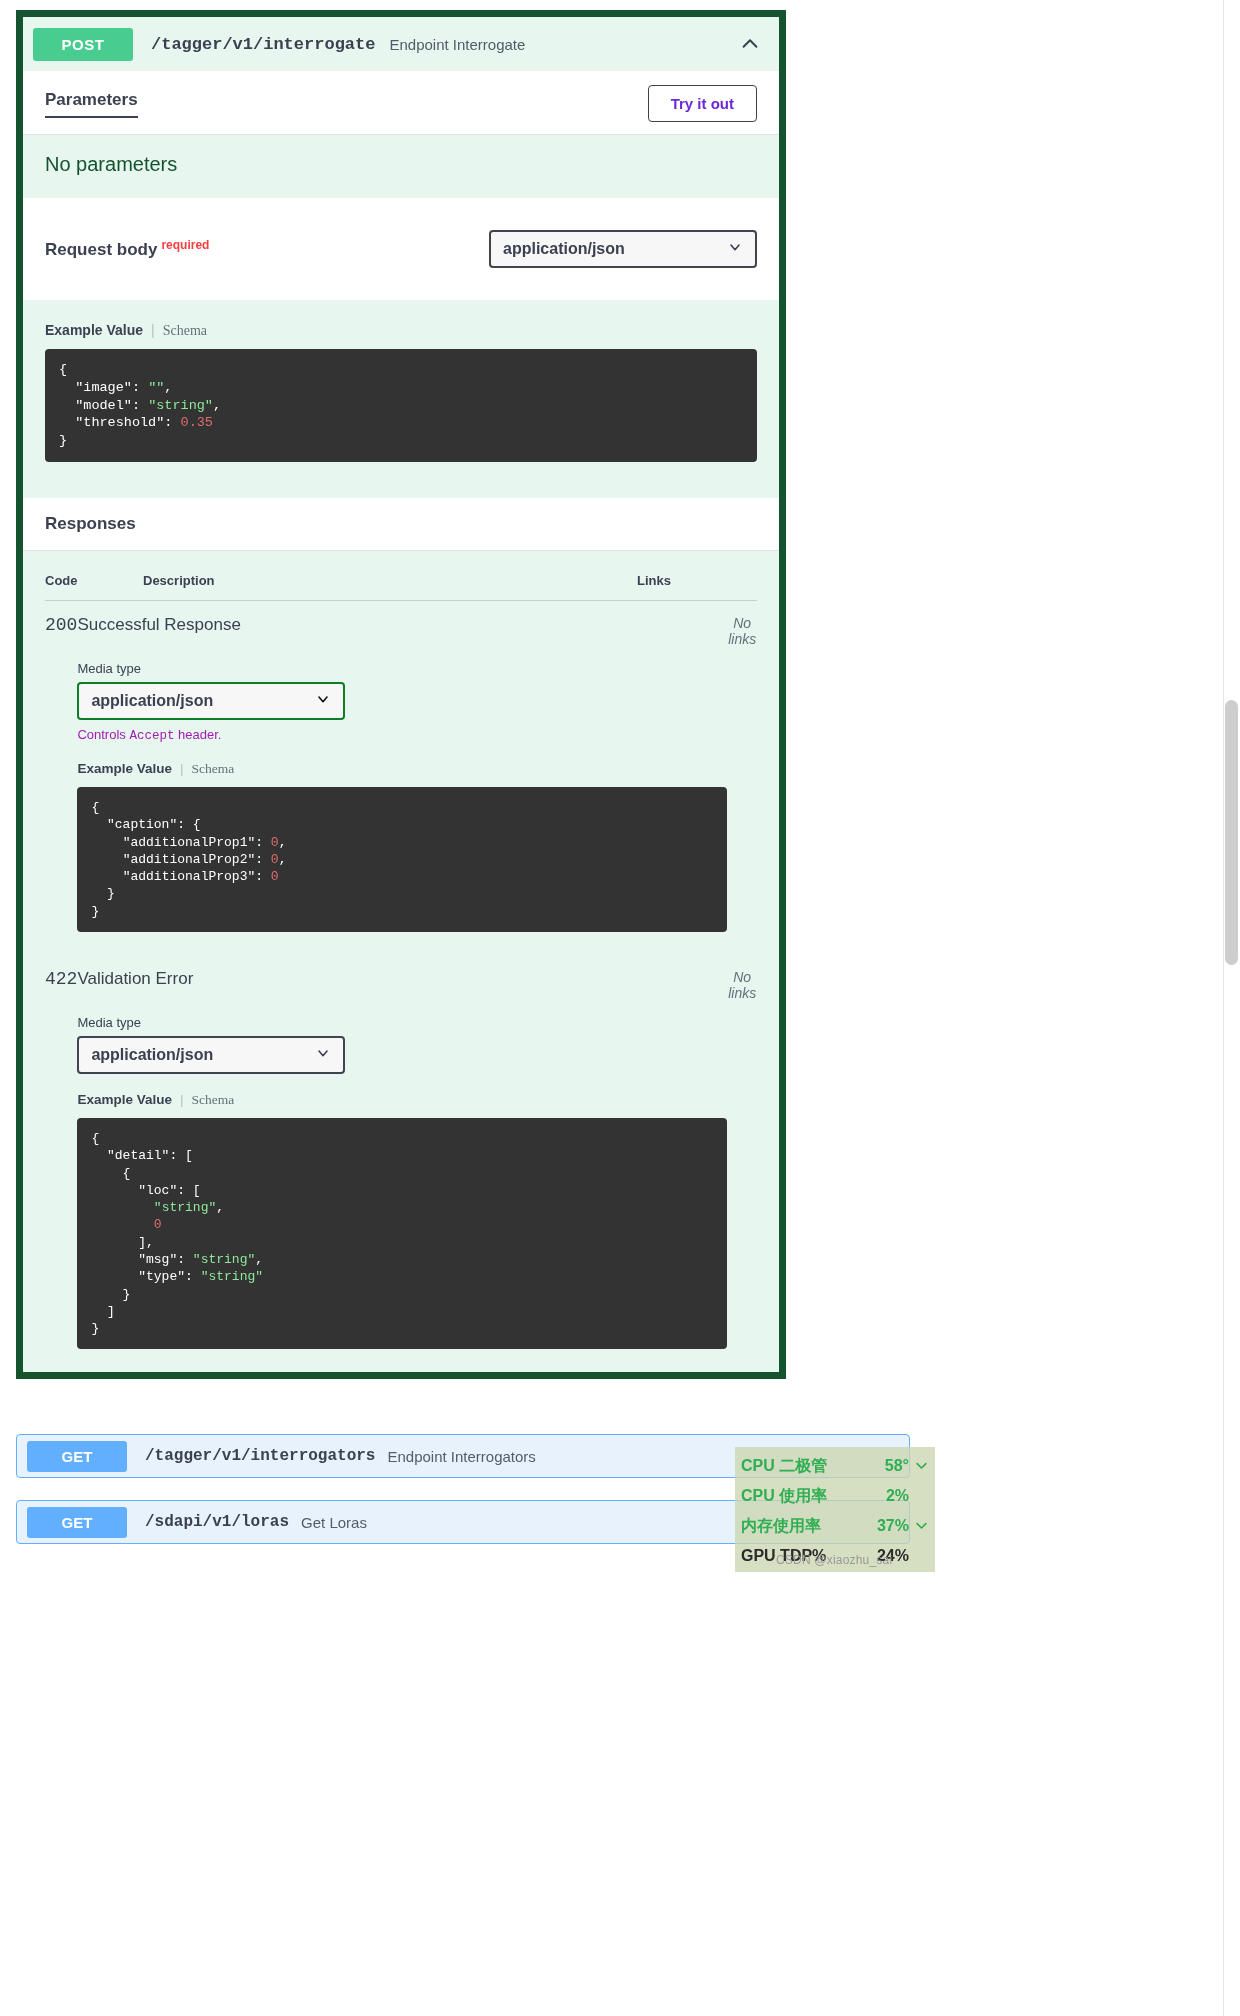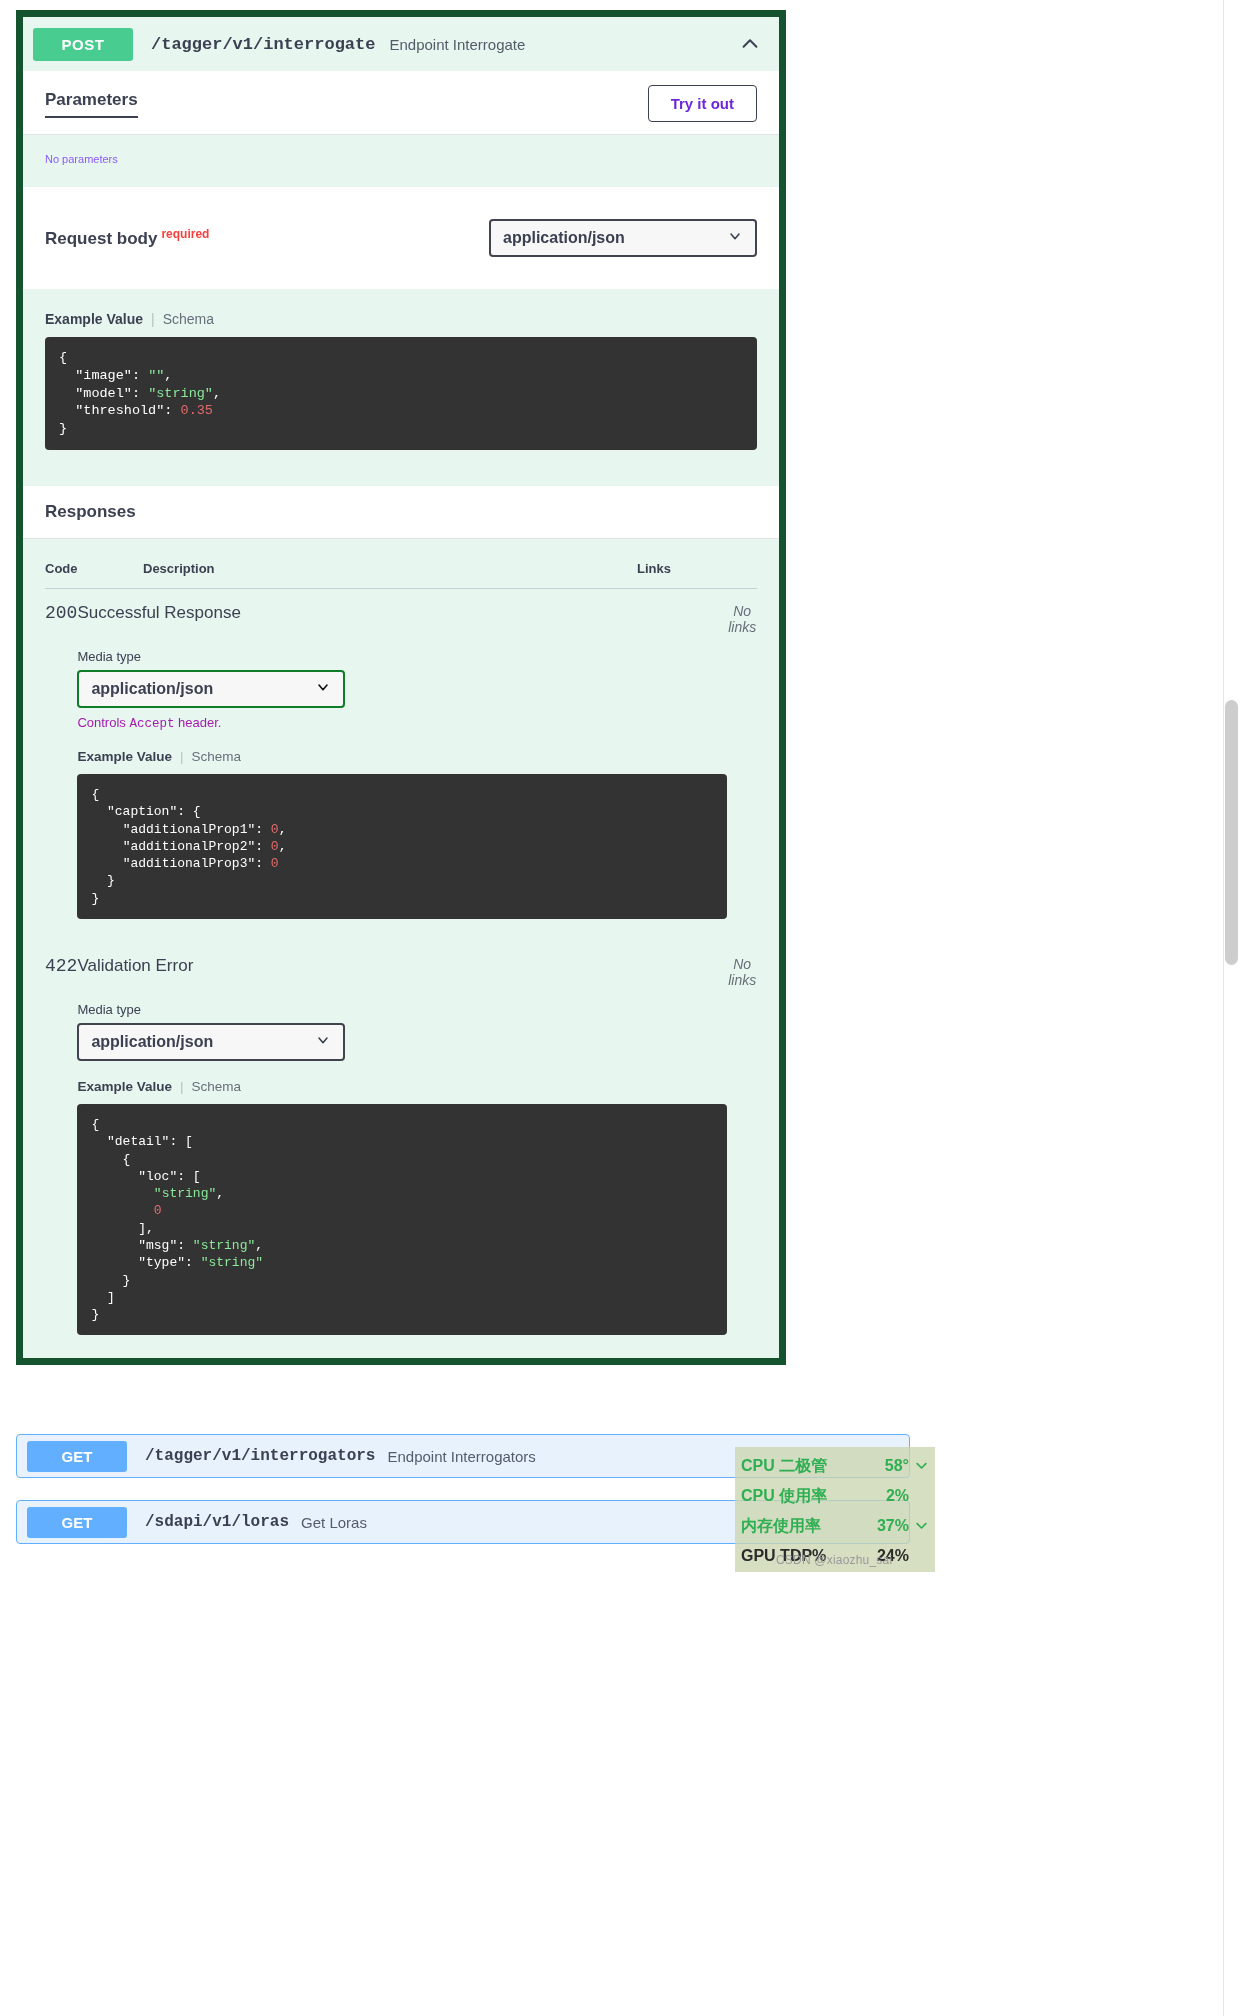--- a/index.html
+++ b/index.html
@@ -67,21 +67,21 @@
   }
   .tryout-btn {
     border:1px solid #3b4151; border-radius:4px;
     background:#fff; color:#6d28d9;
     font-size:15px; font-weight:bold;
     padding:9px 22px; cursor:pointer;
     font-family:"Liberation Sans", sans-serif;
   }
 
   .tint { background:#e8f6f0; }
-  .no-params { padding:18px 22px 22px 22px; font-size:11px; color:#8b5cf6; }
+  .no-params { padding:18px 22px 22px 22px; font-size:20px; color:#14532d; }
 
   .reqbody-row {
     display:flex; align-items:center; justify-content:space-between;
     background:#fff; padding:32px 22px;
   }
   .reqbody-label { font-size:17px; font-weight:bold; }
   .required-tag {
     color:#f93e3e; font-size:12px; font-weight:bold;
     vertical-align:super; margin-left:4px;
   }
@@ -97,21 +97,21 @@
   }
   .media-select.green { border-color:#0f7d28; width:268px; }
   .media-select .chev { margin-left:auto; }
 
   .example-tabs {
     padding:22px 22px 10px 22px;
     font-size:14px;
   }
   .ex-active { font-weight:bold; color:#3b4151; }
   .ex-divider { color:rgba(59,65,81,.3); margin:0 8px; }
-  .ex-inactive { color:#3b4151; opacity:.75; }
+  .ex-inactive { color:#3b4151; opacity:.75;font-family:Liberation Serif, serif; }
 
   .code-block {
     background:#333; border-radius:4px;
     margin:0 22px;
     padding:12px 14px;
     font-family:"Liberation Mono", monospace;
     font-size:13.5px; line-height:1.32;
     color:#fff; white-space:pre;
     overflow:hidden;
   }

